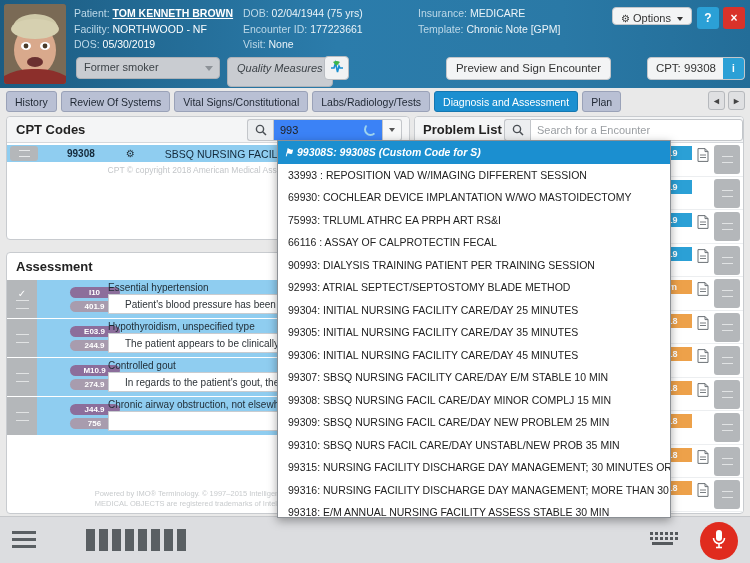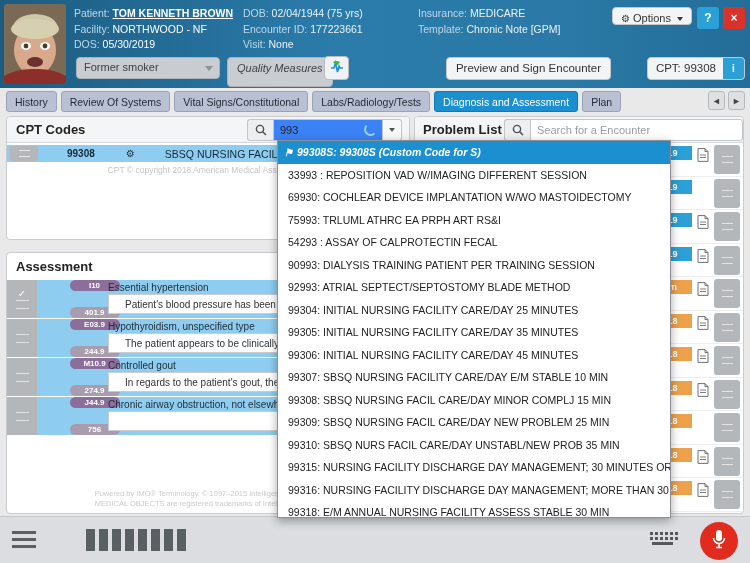--- a/index.html
+++ b/index.html
@@ -239,21 +239,21 @@
     border-top: 1px solid #fff;
   }
   .asmt-handle {
     width: 30px; background: #b4b7ba;
     display: flex; flex-direction: column; align-items: center; justify-content: center; gap: 2px;
   }
   .asmt-handle .chk { font-size: 10px; color: #fff; line-height: 9px; }
   .asmt-handle .grip { width: 13px; height: 9px; background: #b4b7ba; border: 1px solid #e1e3e4; border-left: none; border-right: none; }
   .asmt-codes {
     width: 68px;
-    display: flex; flex-direction: column; align-items: center; justify-content: space-between; gap: 3px; padding-left: 47px;
+    display: flex; flex-direction: column; align-items: center; justify-content: center; gap: 3px; padding-left: 47px;
   }
   .pill {
     min-width: 50px; padding: 1px 6px;
     border-radius: 8px; text-align: center;
     font-size: 8px; font-weight: bold; color: #fff;
   }
   .pill.icd10 { background: #8c6e9b; }
   .pill.icd9  { background: #a89cae; }
   .asmt-body { flex: 1; position: relative; padding-right: 2px; }
   .asmt-dx { font-size: 10px; color: #1f2b34; padding: 2px 16px 1px 3px; white-space: nowrap; overflow: hidden; }
@@ -750,21 +750,21 @@
           </div>
         </div>
       </div>
   </div>
 
   <div class="ac-dropdown" id="ac-dropdown">
       <div class="ac-item sel"><span class="flag">⚑</span><span>99308S: 99308S (Custom Code for S)</span></div>
       <div class="ac-item"><span>33993 : REPOSITION VAD W/IMAGING DIFFERENT SESSION</span></div>
       <div class="ac-item"><span>69930: COCHLEAR DEVICE IMPLANTATION W/WO MASTOIDECTOMY</span></div>
       <div class="ac-item"><span>75993: TRLUML ATHRC EA PRPH ART RS&amp;I</span></div>
-      <div class="ac-item"><span>54293 : ASSAY OF CALPROTECTIN FECAL</span></div>
+      <div class="ac-item"><span>66116 : ASSAY OF CALPROTECTIN FECAL</span></div>
       <div class="ac-item"><span>90993: DIALYSIS TRAINING PATIENT PER TRAINING SESSION</span></div>
       <div class="ac-item"><span>92993: ATRIAL SEPTECT/SEPTOSTOMY BLADE METHOD</span></div>
       <div class="ac-item"><span>99304: INITIAL NURSING FACILITY CARE/DAY 25 MINUTES</span></div>
       <div class="ac-item"><span>99305: INITIAL NURSING FACILITY CARE/DAY 35 MINUTES</span></div>
       <div class="ac-item"><span>99306: INITIAL NURSING FACILITY CARE/DAY 45 MINUTES</span></div>
       <div class="ac-item"><span>99307: SBSQ NURSING FACILITY CARE/DAY E/M STABLE 10 MIN</span></div>
       <div class="ac-item"><span>99308: SBSQ NURSING FACIL CARE/DAY MINOR COMPLJ 15 MIN</span></div>
       <div class="ac-item"><span>99309: SBSQ NURSING FACIL CARE/DAY NEW PROBLEM 25 MIN</span></div>
       <div class="ac-item"><span>99310: SBSQ NURS FACIL CARE/DAY UNSTABL/NEW PROB 35 MIN</span></div>
       <div class="ac-item"><span>99315: NURSING FACILITY DISCHARGE DAY MANAGEMENT; 30 MINUTES OR LESS</span></div>

